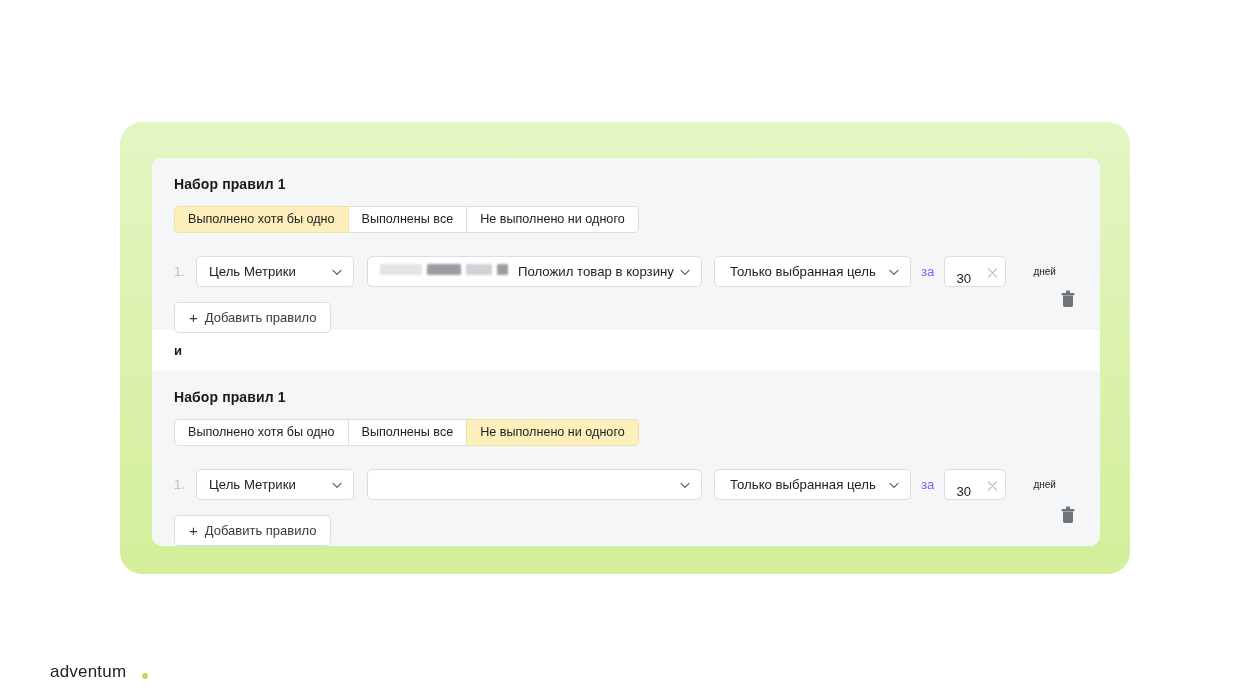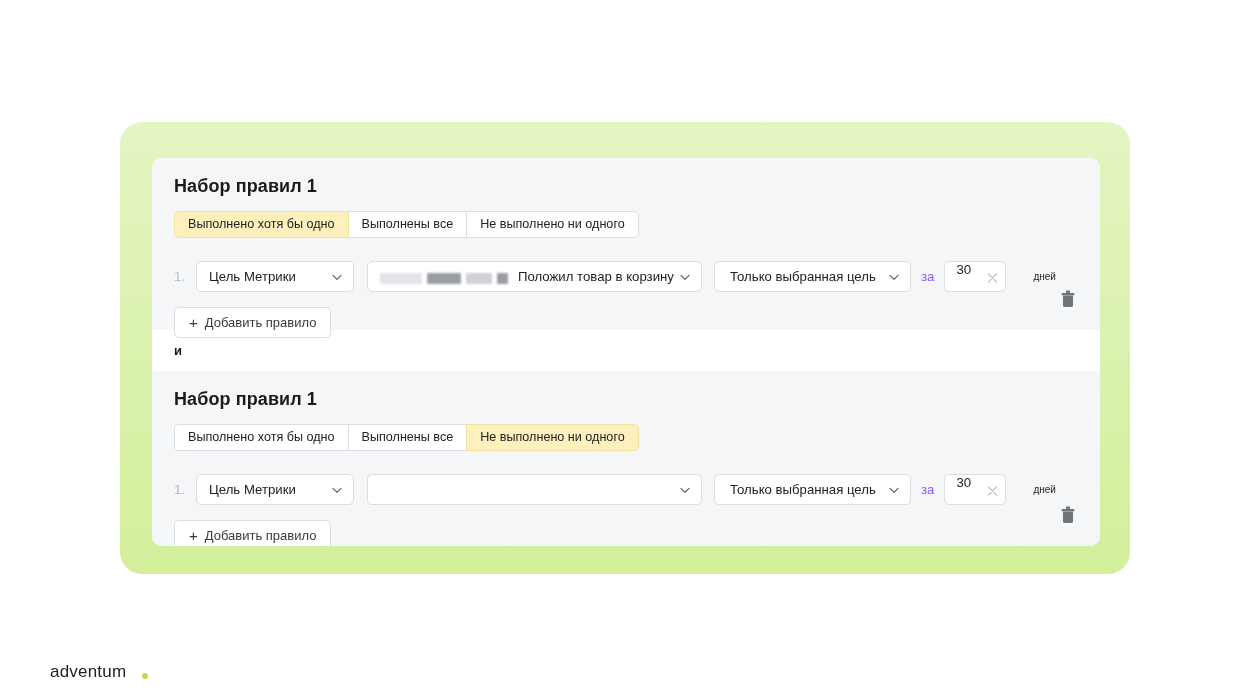--- a/index.html
+++ b/index.html
@@ -44,21 +44,21 @@
   .ruleset {
     background: #f5f6f8;
     padding: 18px 22px 20px 22px;
     position: relative;
     box-sizing: border-box;
   }
   .ruleset.first { padding-top: 18px; height: 172px; }
   .ruleset.second { height: 175px; }
 
   .ruleset-title {
-    font-size: 18px;
+    font-size: 14px;
     font-weight: bold;
     color: #1a1a1a;
     margin: 0 0 14px 0;
     letter-spacing: 0.1px;
   }
 
   
   .segmented {
     display: flex;
     align-items: stretch;
@@ -125,21 +125,21 @@
     display: block;
     width: 12px;
     height: 12px;
   }
   .select-type { width: 158px; margin-right: 13px; }
   .select-goal { width: 335px; margin-right: 12px; justify-content: flex-start; }
   .select-scope { width: 197px; padding-left: 15px; }
 
   .goal-inner {
     display: flex;
-    align-items: flex-end;
+    align-items: flex-start;
     gap: 0;
     width: 100%;
   }
   .goal-label { white-space: nowrap; }
 
   
   .redact {
     display: inline-flex;
     align-items: center;
     gap: 5px;
@@ -163,21 +163,21 @@
 
   .num-field {
     position: relative;
     background: #ffffff;
     border: 1px solid #dadde1;
     border-radius: 5px;
     height: 31px;
     width: 62px;
     box-sizing: border-box;
     display: flex;
-    align-items: flex-start;
+    align-items: flex-end;
     padding: 0 20px 0 11px;
     font-size: 13.2px;
     color: #222222;
     cursor: text;
   }
   .num-field .clear {
     position: absolute;
     right: 7px;
     top: 50%;
     transform: translateY(-50%);

